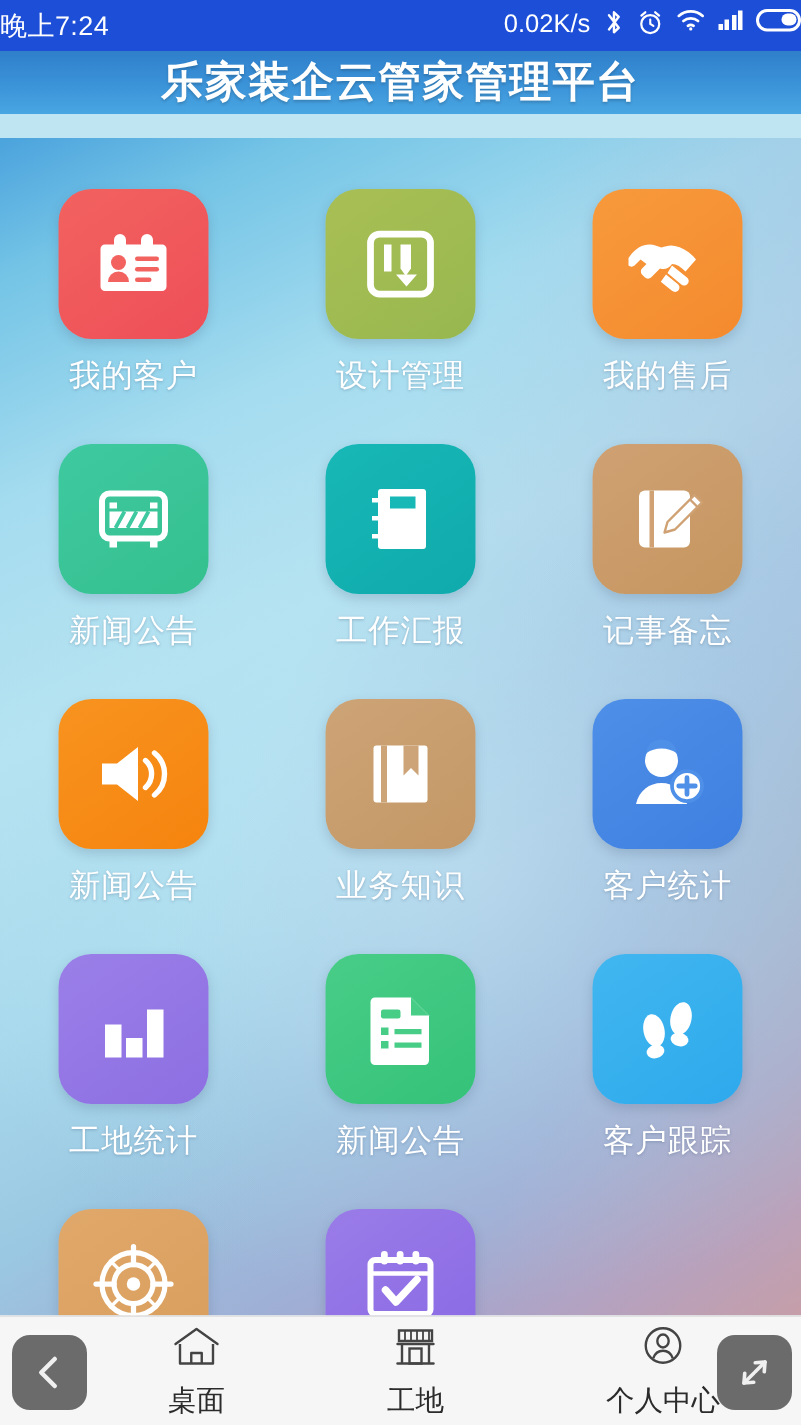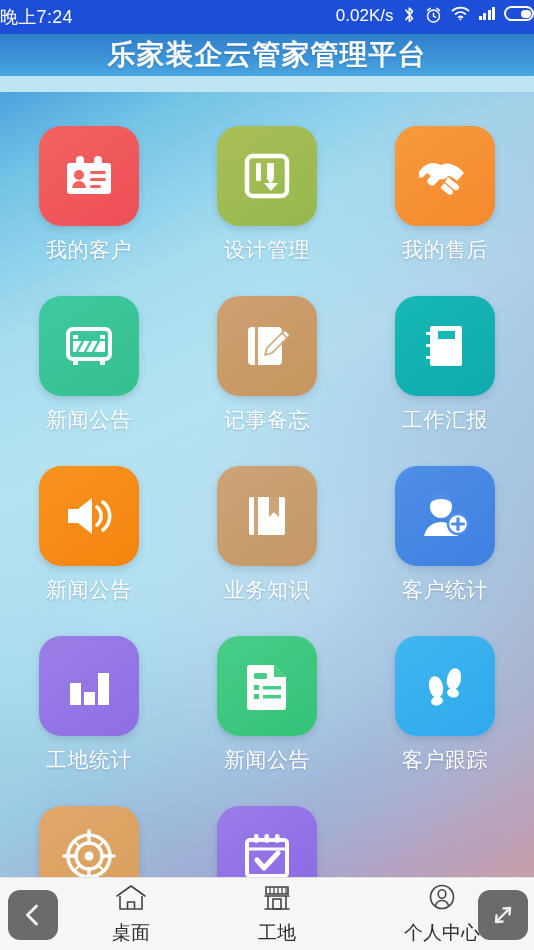--- a/index.html
+++ b/index.html
@@ -320,42 +320,42 @@
             <rect x="13" y="18" width="5" height="4" fill="#fff"></rect>
             <rect x="40" y="18" width="5" height="4" fill="#fff"></rect>
             <rect x="13" y="42" width="5" height="6" fill="#fff"></rect>
             <rect x="40" y="42" width="5" height="6" fill="#fff"></rect>
           </svg>
         </div>
         <div class="cell-label">新闻公告</div>
       </div>
 
       <div class="cell">
-        <div class="tile" style="background:linear-gradient(145deg,#cfa173,#c6965f);">
-          <svg width="58" height="58" viewBox="0 0 58 58">
-            <rect x="10" y="10" width="34" height="38" rx="4" fill="#fff"></rect>
-            <rect x="17" y="10" width="3" height="38" fill="#cfa173"></rect>
-            <path d="M47 13 l5 5 l-18 18 l-7 2 l2 -7z" fill="#fff" stroke="#cfa173" stroke-width="1.6" stroke-linejoin="round"></path>
-            <path d="M44 16 l5 5" stroke="#cfa173" stroke-width="1.6"></path>
-          </svg>
-        </div>
-        <div class="cell-label">记事备忘</div>
-      </div>
-
-      <div class="cell">
         <div class="tile" style="background:linear-gradient(145deg,#17b8b6,#10aaac);">
           <svg width="58" height="58" viewBox="0 0 58 58">
             <rect x="14" y="9" width="32" height="40" rx="2" fill="#fff"></rect>
             <rect x="22" y="14" width="17" height="8" fill="#17b8b6"></rect>
             <rect x="10" y="15" width="8" height="3" fill="#fff"></rect>
             <rect x="10" y="27" width="8" height="3" fill="#fff"></rect>
             <rect x="10" y="39" width="8" height="3" fill="#fff"></rect>
           </svg>
         </div>
         <div class="cell-label">工作汇报</div>
+      </div>
+
+      <div class="cell">
+        <div class="tile" style="background:linear-gradient(145deg,#cfa173,#c6965f);">
+          <svg width="58" height="58" viewBox="0 0 58 58">
+            <rect x="10" y="10" width="34" height="38" rx="4" fill="#fff"></rect>
+            <rect x="17" y="10" width="3" height="38" fill="#cfa173"></rect>
+            <path d="M47 13 l5 5 l-18 18 l-7 2 l2 -7z" fill="#fff" stroke="#cfa173" stroke-width="1.6" stroke-linejoin="round"></path>
+            <path d="M44 16 l5 5" stroke="#cfa173" stroke-width="1.6"></path>
+          </svg>
+        </div>
+        <div class="cell-label">记事备忘</div>
       </div>
 
       <div class="cell">
         <div class="tile" style="background:linear-gradient(145deg,#f8931f,#f5840e);">
           <svg width="58" height="58" viewBox="0 0 58 58">
             <path d="M8 22 h10 l14 -11 v36 l-14 -11 h-10z" fill="#fff"></path>
             <path d="M37 20 a12 12 0 0 1 0 18" fill="none" stroke="#fff" stroke-width="3.6" stroke-linecap="round"></path>
             <path d="M43 15 a18 18 0 0 1 0 28" fill="none" stroke="#fff" stroke-width="3.6" stroke-linecap="round"></path>
           </svg>
         </div>

